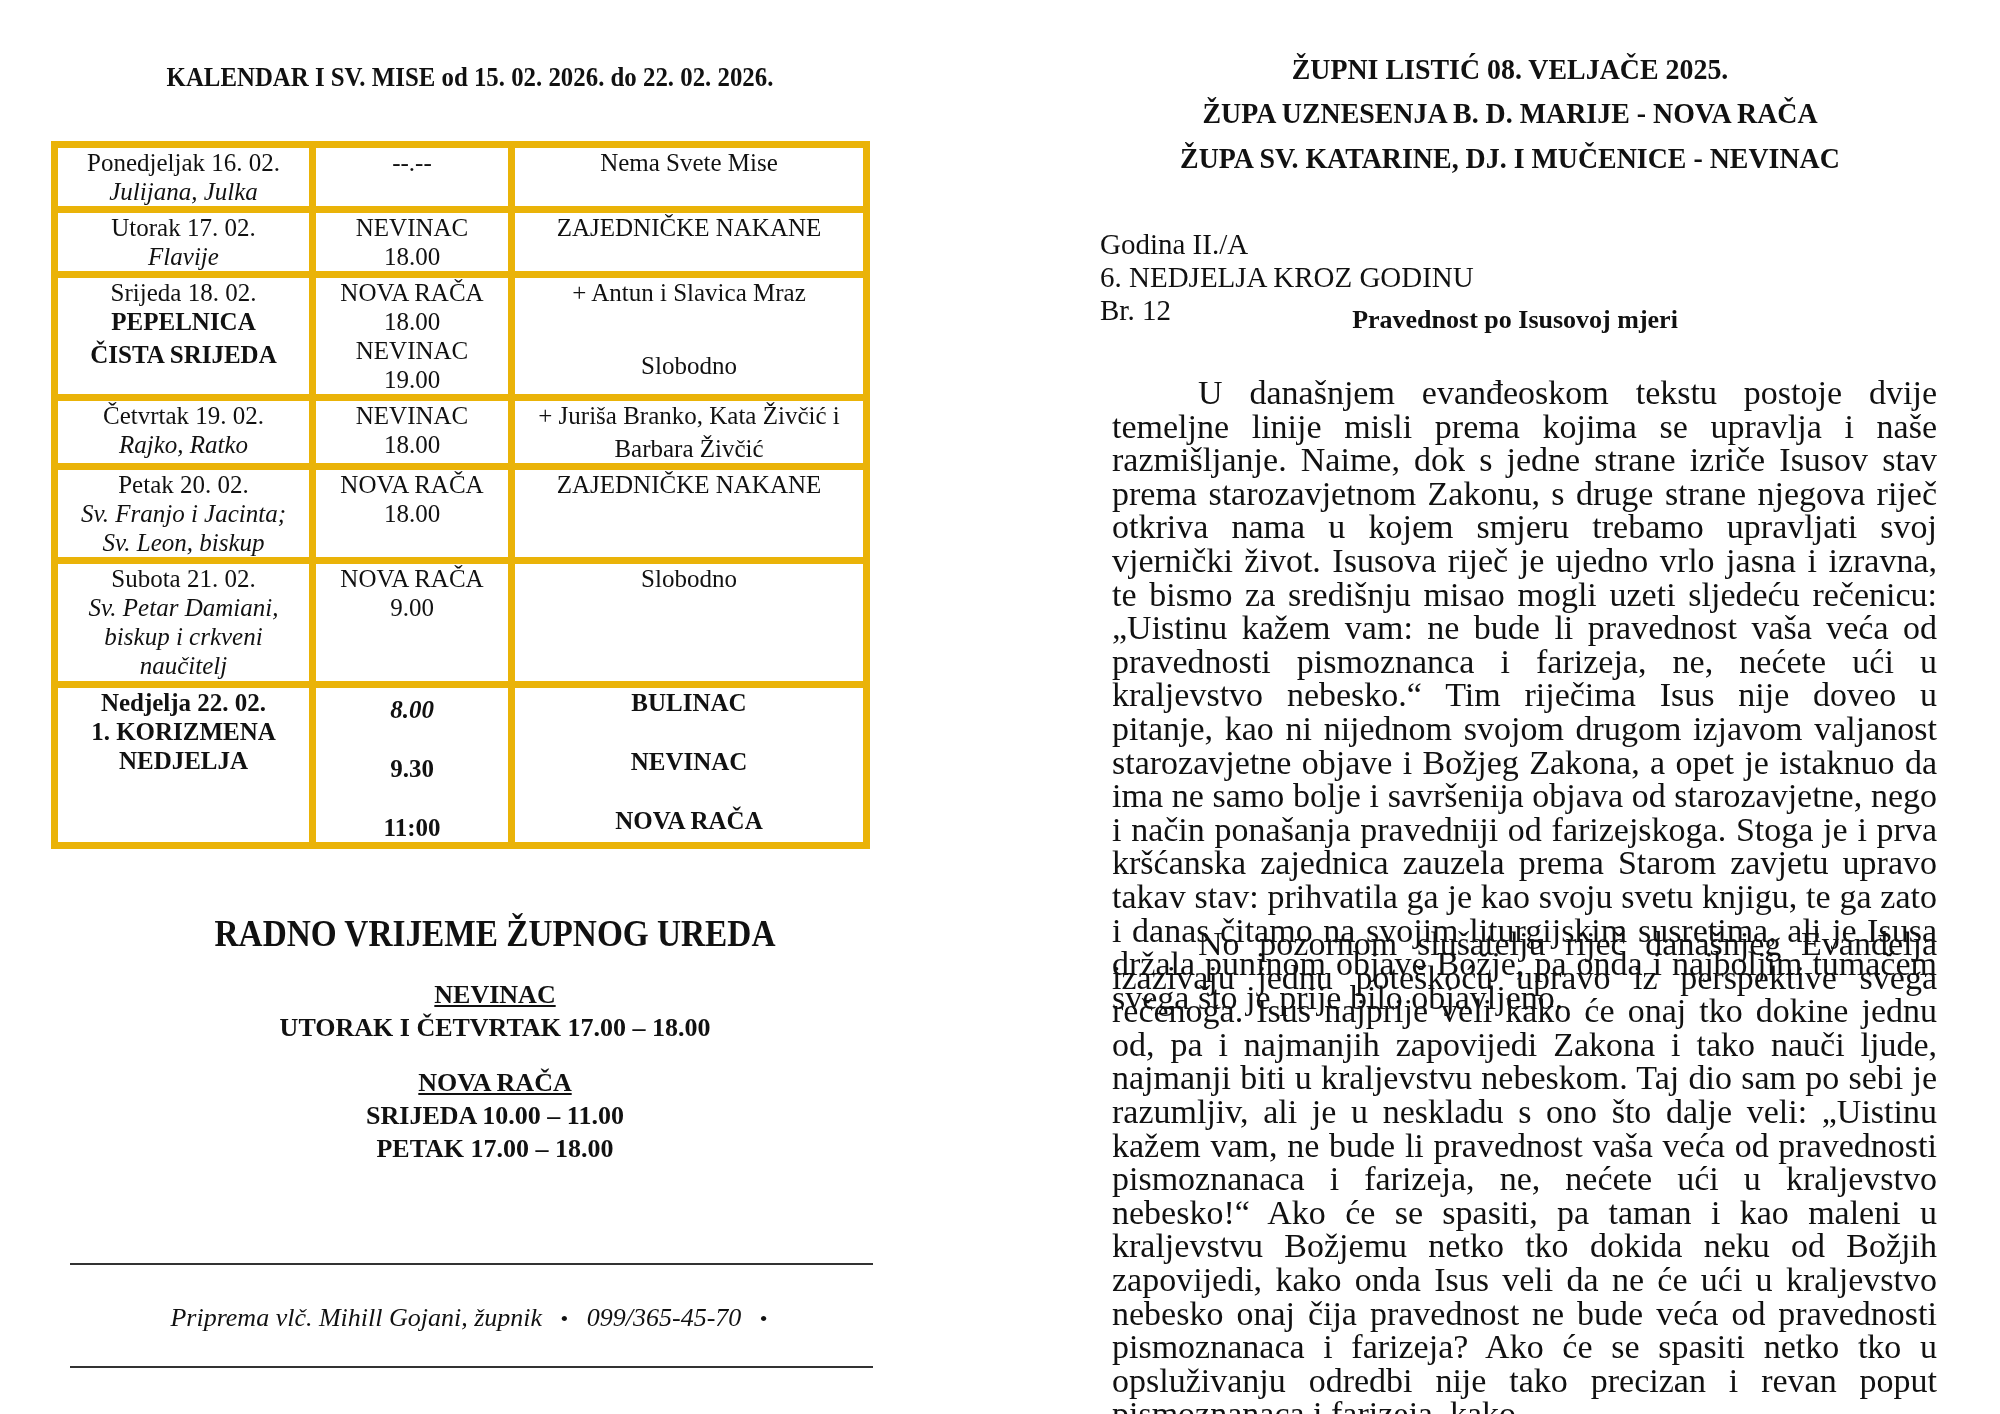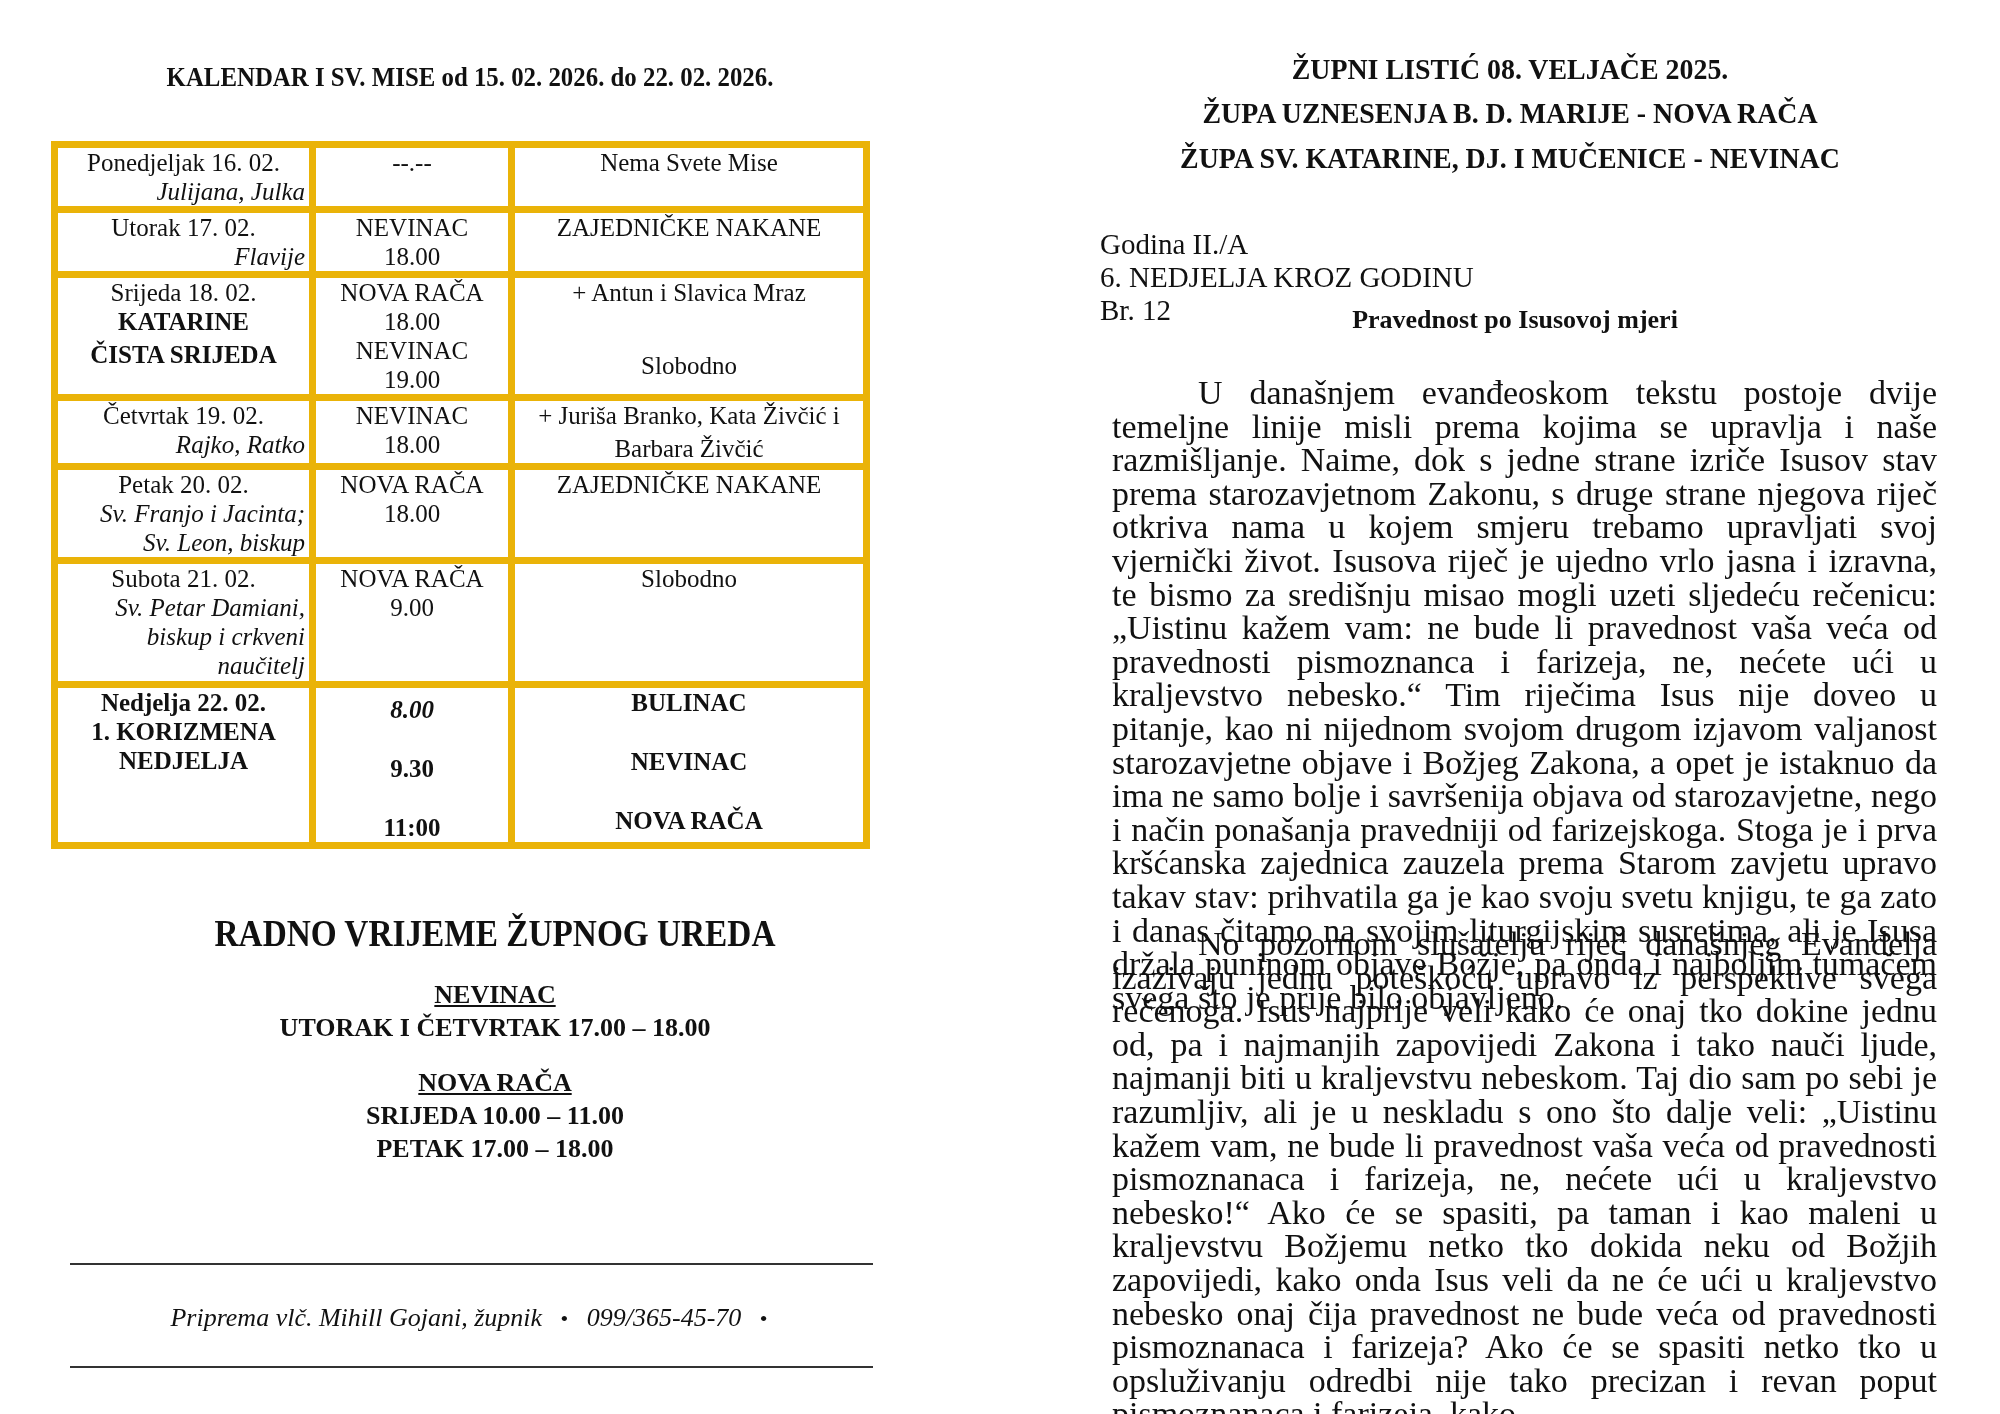--- a/index.html
+++ b/index.html
@@ -1,20 +1,20 @@
 <!DOCTYPE html>
 <html><head>
 <meta charset="utf-8">
 <style>
   html, body { margin:0; padding:0; background:#ffffff; }
   body { width:2000px; height:1414px; position:relative; overflow:hidden;
          font-family:"Liberation Serif","DejaVu Serif",serif; color:#111; }
   .abs { position:absolute; }
   .bold { font-weight:bold; }
-  .ital { font-style:italic;text-align:right; }
+  .ital { font-style:italic; }
 
   #cal-title { left:60px; width:820px; top:62px; font-size:27px; font-weight:bold; text-align:center; transform:scaleX(0.92); }
 
   #schedule { left:51px; top:141px; width:812px; border-collapse:collapse; position:absolute; table-layout:fixed; }
   #schedule td { border:7px solid #eab308; vertical-align:top; text-align:center; font-size:25px; line-height:29px; padding:0 4px; }
   #schedule col.c1 { width:258px; } #schedule col.c2 { width:199px; } #schedule col.c3 { width:355px; }
   .stack-line { display:block; }
   .gap { display:block; height:26px; }
   .gap2 { display:block; height:28px; }
 
@@ -64,21 +64,21 @@
           <span class="stack-line">NEVINAC</span>
           <span class="stack-line">18.00</span>
         </td>
         <td>
           <span class="stack-line">ZAJEDNIČKE NAKANE</span>
         </td>
       </tr>
       <tr style="height: 115px;">
         <td>
           <span class="stack-line">Srijeda 18. 02.</span>
-          <span class="stack-line bold">KATARINE</span>
+          <span class="stack-line bold">PEPELNICA</span>
           <span class="stack-line bold" style="margin-top: 4px;">ČISTA SRIJEDA</span>
         </td>
         <td>
           <span class="stack-line">NOVA RAČA</span>
           <span class="stack-line">18.00</span>
           <span class="stack-line">NEVINAC</span>
           <span class="stack-line">19.00</span>
         </td>
         <td>
           <span class="stack-line">+ Antun i Slavica Mraz</span>

